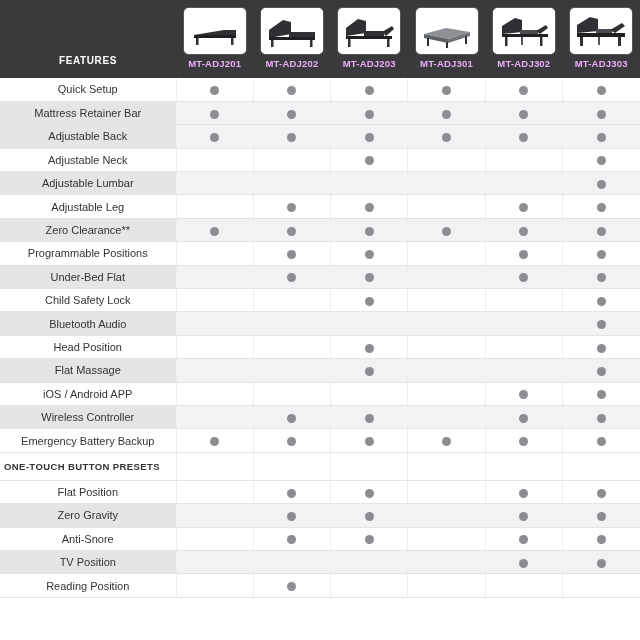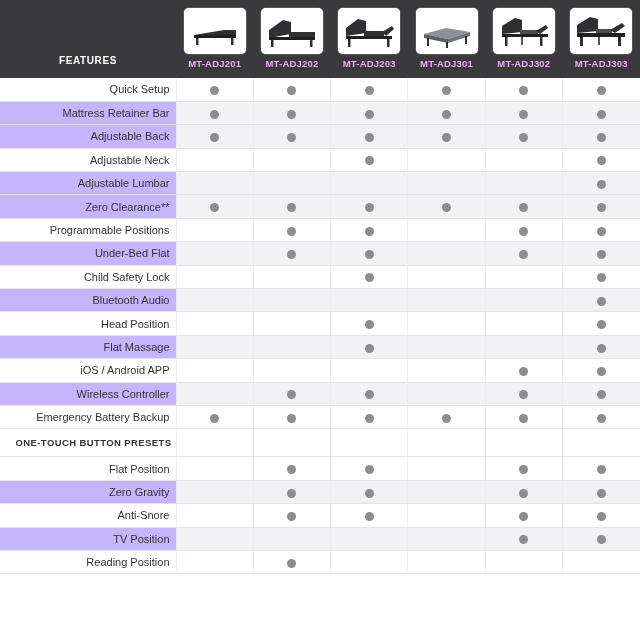--- a/index.html
+++ b/index.html
@@ -71,52 +71,52 @@
   }
   
   tbody td {
     height: 23.4px;
     font-size: 11px;
     border-bottom: 1px solid #e4e4e6;
     box-sizing: border-box;
   }
   td.feature-cell {
     width: 176px;
-    text-align: right;
+    text-align: center;
     color: #333333;
     padding: 0 6px;
     background: #ffffff;
   }
   td.dot-cell {
     width: 77.3px;
     text-align: center;
     border-left: 1px solid #eeeef0;
   }
   tr.shade td.dot-cell { background: #f2f2f4; }
-  tr.shade td.feature-cell { background: #c4b5fd; }
+  tr.shade td.feature-cell { background: #e5e5e5; }
   .dot {
     display: inline-block;
     width: 9px;
     height: 9px;
     border-radius: 50%;
     background: #8c8c91;
     vertical-align: middle;
   }
   .dot.hidden { visibility: hidden; }
   tr.section-row td {
     background: #ffffff;
     border-bottom: 1px solid #e4e4e6;
     height: 28px;
   }
   td.section-title {
     font-size: 9.5px;
     font-weight: bold;
     letter-spacing: 0.4px;
     color: #333333;
-    text-align: right;
+    text-align: left;
     padding: 0 4px;
   }
 </style>
 </head>
 <body>
 
 <div class="sheet">
   <table class="compare">
     <thead>
       <tr class="header-row">
@@ -251,20 +251,29 @@
         </tr>
         <tr class="shade">
           <td class="feature-cell">Adjustable Lumbar</td>
           <td class="dot-cell"><span class="dot hidden"></span></td>
           <td class="dot-cell"><span class="dot hidden"></span></td>
           <td class="dot-cell"><span class="dot hidden"></span></td>
           <td class="dot-cell"><span class="dot hidden"></span></td>
           <td class="dot-cell"><span class="dot hidden"></span></td>
           <td class="dot-cell"><span class="dot"></span></td>
         </tr>
+        <tr>
+          <td class="feature-cell">Adjustable Leg</td>
+          <td class="dot-cell"><span class="dot hidden"></span></td>
+          <td class="dot-cell"><span class="dot"></span></td>
+          <td class="dot-cell"><span class="dot"></span></td>
+          <td class="dot-cell"><span class="dot hidden"></span></td>
+          <td class="dot-cell"><span class="dot"></span></td>
+          <td class="dot-cell"><span class="dot"></span></td>
+        </tr>
         <tr class="shade">
           <td class="feature-cell">Zero Clearance**</td>
           <td class="dot-cell"><span class="dot"></span></td>
           <td class="dot-cell"><span class="dot"></span></td>
           <td class="dot-cell"><span class="dot"></span></td>
           <td class="dot-cell"><span class="dot"></span></td>
           <td class="dot-cell"><span class="dot"></span></td>
           <td class="dot-cell"><span class="dot"></span></td>
         </tr>
         <tr>

